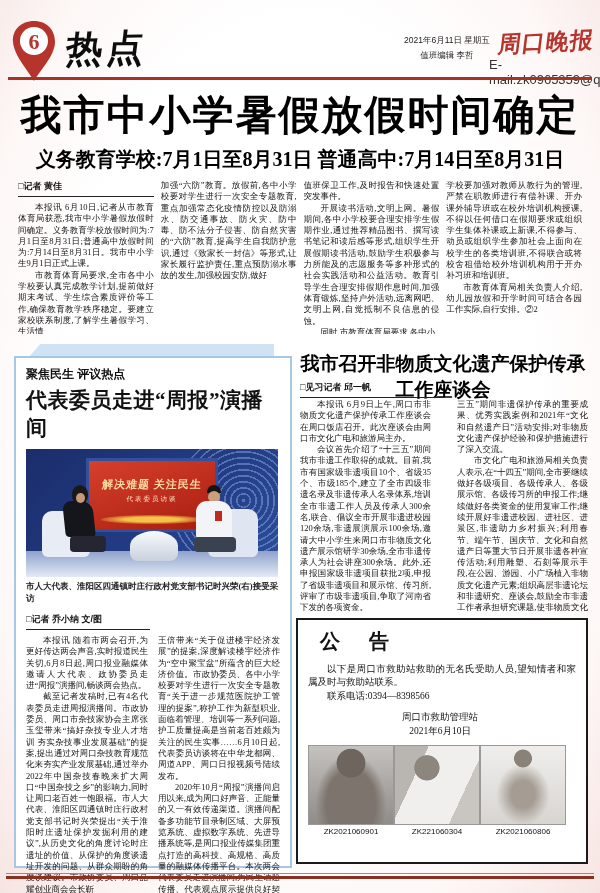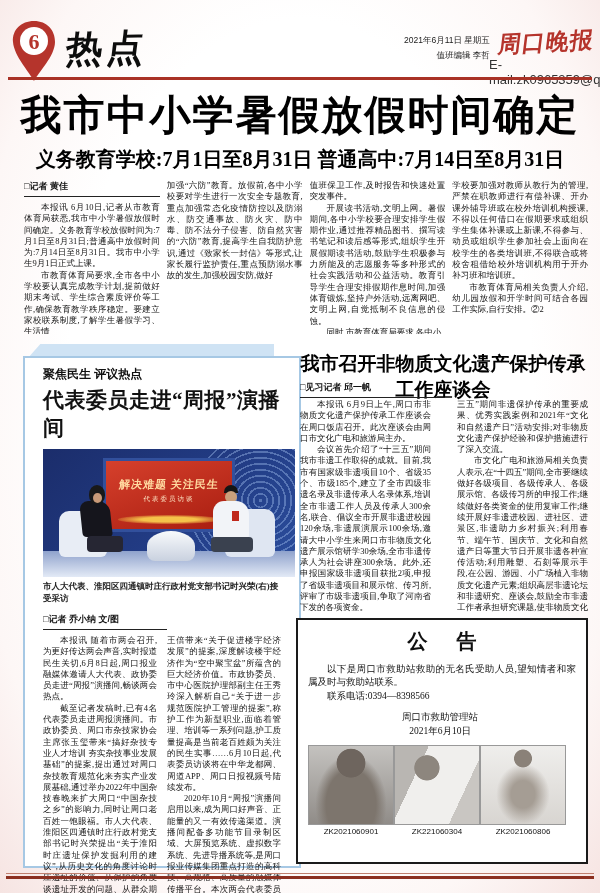--- a/index.html
+++ b/index.html
@@ -8,44 +8,44 @@
   .page {
     position:relative; width:600px; height:893px; margin:0 auto; overflow:hidden;
     background:radial-gradient(ellipse at 50% 45%, #ffffff 55%, #fdf7f6 78%, #f6e4e2 100%);
     color:#111;
   }
   
   .pin { position:absolute; left:10px; top:20px; width:48px; height:62px; }
   .section-title { position:absolute; left:66px; top:24px; font-size:37px; font-weight:900;
     transform:skewX(-8deg) rotate(-1deg); letter-spacing:4px; color:#0d0d0d; }
   .header-meta { position:absolute; left:404px; top:33px; font-size:8.5px; line-height:15px;
-    color:#222; font-family:"Liberation Sans","DejaVu Sans",sans-serif; text-align:right; }
+    color:#222; font-family:"Liberation Sans","DejaVu Sans",sans-serif; text-align:center; }
   .masthead { position:absolute; left:498px; top:27px; font-size:23px; font-weight:900;
     color:#b5342c; transform:rotate(-3deg) skewX(-10deg); letter-spacing:1px; }
   .email { position:absolute; left:489px; top:57px; font-size:13px; color:#333;
     font-family:"Liberation Sans","DejaVu Sans",sans-serif; }
   .header-rule { position:absolute; left:8px; right:8px; top:77px; height:3px; background:#a93226; }
   
   .headline { position:absolute; left:0; right:0; top:88px; text-align:center;
     font-size:41px; font-weight:900; letter-spacing:2px; color:#000; }
   .subheadline { position:absolute; left:0; right:0; top:146px; text-align:center;
     font-size:20px; font-weight:700; color:#000; }
-  .lead-cols { position:absolute; left:24px; top:180px; width:564px; height:154px;
+  .lead-cols { position:absolute; left:18px; top:180px; width:564px; height:154px;
     display:flex; gap:7px;justify-content:center; }
   .col { flex:1; overflow:hidden; }
   .byline { font-size:9px; font-weight:700; color:#111; border-bottom:1.5px solid #222;
     padding-bottom:3px; margin-bottom:5px; font-family:"Liberation Sans","DejaVu Sans",sans-serif; }
   .col p, .ncol p { margin:0; font-size:8.5px; line-height:11.3px; text-align:justify;
     text-indent:2em; color:#141414; }
   .cont p:first-child { text-indent:0; }
   
   .forum-tab { position:absolute; left:28px; top:344px; width:246px; height:14px;
     background:#cfe3f4; clip-path:polygon(0 100%, 5% 0, 100% 0, 100% 100%); }
   .forum-box { position:absolute; left:14px; top:356px; width:278px; height:512px;
-    border:2px solid #a6c8e4; background:#fff; padding:8px 18px;margin-left:9px; }
+    border:2px solid #a6c8e4; background:#fff; padding:8px 10px; }
   .forum-kicker { font-size:12px; font-weight:700; color:#111;
     font-family:"Liberation Sans","DejaVu Sans",sans-serif; }
   .forum-headline { font-size:21px; font-weight:900; margin-top:3px; letter-spacing:0.5px; }
   .studio-photo { position:relative; margin-top:7px; width:252px; height:128px; overflow:hidden;
     background:linear-gradient(135deg,#19296396 , #1b2d6b 0%, #223c85 55%, #2c4f9e 100%); }
   .fingerprint { position:absolute; right:-24px; top:-16px; width:130px; height:150px; border-radius:50%;
     background:repeating-radial-gradient(circle at 55% 45%, rgba(170,200,245,.38) 0 1.5px, transparent 1.5px 6px); }
   .studio-floor { position:absolute; left:0; right:0; bottom:0; height:26px;
     background:linear-gradient(#8fa2cc,#e3eaf6); }
   .screen { position:absolute; left:60px; top:9px; width:132px; height:74px;
@@ -83,21 +83,21 @@
   .forum-cols { display:flex; gap:10px; margin-top:4px; height:262px; overflow:hidden; }
   
   .heritage-headline { position:absolute; left:296px; top:351px; width:294px; text-align:center;
     font-size:19px; font-weight:900; color:#000; }
   .heritage-byline { position:absolute; left:300px; top:381px; width:145px; }
   .heritage-cols { position:absolute; left:300px; top:399px; width:288px; height:214px;
     display:flex; gap:26px; overflow:hidden; }
   
   .notice-box { position:absolute; left:296px; top:618px; width:292px; height:246px;
     border:2px solid #1a1a1a; background:#fff; padding:6px 10px; }
-  .notice-title { text-align:center; font-size:20px; font-weight:900; letter-spacing:12px;
+  .notice-title { font-size:20px; font-weight:900; letter-spacing:12px;
     margin-top:2px; text-indent:12px; }
   .notice-body { margin-top:8px; font-size:9.5px; line-height:13px; text-indent:2em; text-align:justify; }
   .notice-phone { font-size:9.5px; margin-top:1px; text-indent:2em; }
   .notice-sign { margin-top:7px; text-align:center; font-size:9.5px; line-height:14px; padding-right:4px; }
   .notice-photos { display:flex; margin-top:7px; }
   .notice-photo-wrap { width:86px; }
   .notice-photo { width:86px; height:80px; border:1px solid #999; }
   .np1 { background:
     radial-gradient(circle at 50% 22%, #6e655e 0 19%, transparent 20%),
     radial-gradient(ellipse at 50% 75%, #7d756d 0 42%, transparent 60%),
@@ -186,21 +186,21 @@
       <div class="pm-legs"></div>
     </div>
     <div class="photo-caption">市人大代表、淮阳区四通镇时庄行政村党支部书记时兴荣(右)接受采访</div>
     <div class="byline forum-byline">□记者 乔小纳 文/图</div>
     <div class="forum-cols">
       <div class="col">
           <p>本报讯 随着市两会召开,为更好传达两会声音,实时报道民生关切,6月8日起,周口报业融媒体邀请人大代表、政协委员走进“周报”演播间,畅谈两会热点。</p>
           <p>截至记者发稿时,已有4名代表委员走进周报演播间。市政协委员、周口市杂技家协会主席张玉玺带来“搞好杂技专业人才培训 夯实杂技事业发展基础”的提案,提出通过对周口杂技教育规范化来夯实产业发展基础,通过举办2022年中国杂技春晚来扩大周口“中国杂技之乡”的影响力,同时让周口老百姓一饱眼福。市人大代表、淮阳区四通镇时庄行政村党支部书记时兴荣提出“关于淮阳时庄遗址保护发掘利用的建议”,从历史文化的角度讨论时庄遗址的价值、从保护的角度谈遗址开发的问题、从群众期盼的角度谈建议。市政协委员、周口晶耀创业商会会长靳</p>
         </div>
       <div class="col cont">
-          <p>王倍带来“关于促进楼宇经济发展”的提案,深度解读楼宇经济作为“空中聚宝盆”所蕴含的巨大经济价值。市政协委员、市中心医院护理部副主任王秀玲深入解析自己“关于进一步规范医院护工管理的提案”,称护工作为新型职业,面临着管理、培训等一系列问题,护工质量提高是当前老百姓颇为关注的民生实事……6月10日起,代表委员访谈将在中华龙都网、周道APP、周口日报视频号陆续发布。</p>
+          <p>王倍带来“关于促进楼宇经济发展”的提案,深度解读楼宇经济作为“空中聚宝盆”所蕴含的巨大经济价值。市政协委员、各中小学校要对学生进行一次安全专题教育“关于进一步规范医院护工管理的提案”,称护工作为新型职业,面临着管理、培训等一系列问题,护工质量提高是当前老百姓颇为关注的民生实事……6月10日起,代表委员访谈将在中华龙都网、周道APP、周口日报视频号陆续发布。</p>
           <p>2020年10月“周报”演播间启用以来,成为周口好声音、正能量的又一有效传递渠道。演播间配备多功能节目录制区域、大屏预览系统、虚拟数字系统、先进导播系统等,是周口报业传媒集团重点打造的高科技、高规格、高质量的融媒体传播平台。本次两会代表委员走进演播间,为民生话题传播、代表观点展示提供良好契机,为周口发展传达新声。②10</p>
         </div>
     </div>
   </div>
 
   <div class="heritage-headline">我市召开非物质文化遗产保护传承工作座谈会</div>
   <div class="byline heritage-byline">□见习记者 邱一帆</div>
   <div class="heritage-cols">
     <div class="col">
         <p>本报讯 6月9日上午,周口市非物质文化遗产保护传承工作座谈会在周口饭店召开。此次座谈会由周口市文化广电和旅游局主办。</p>

